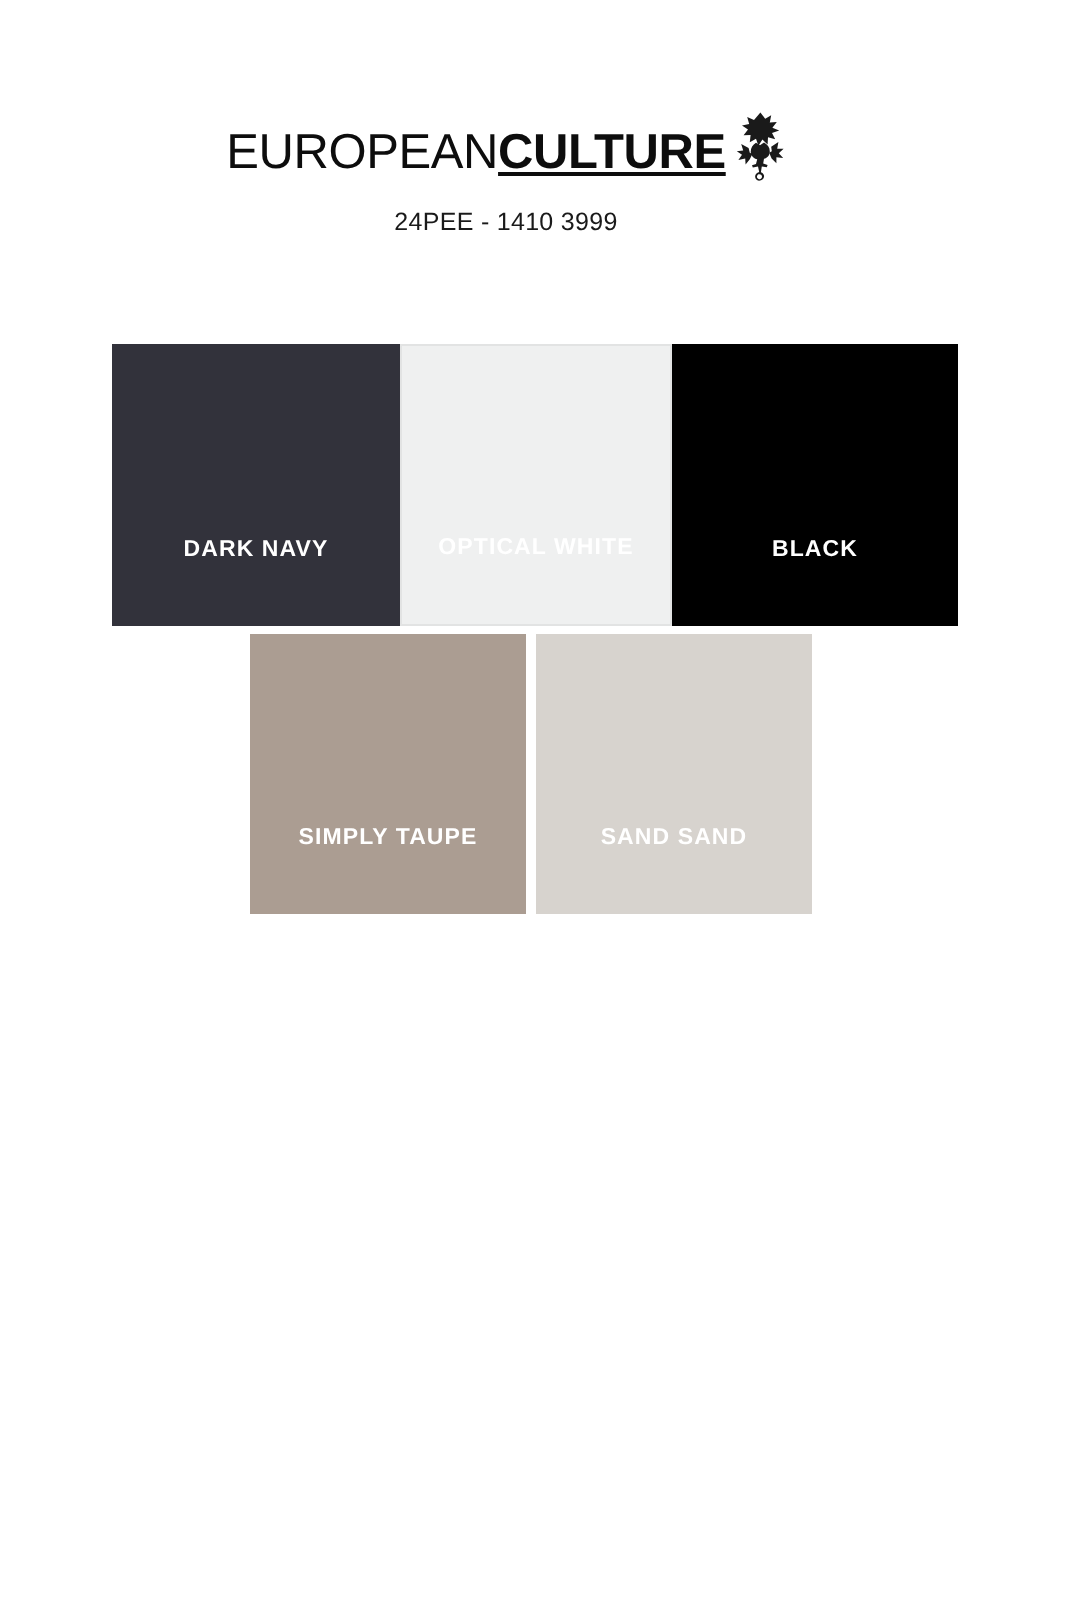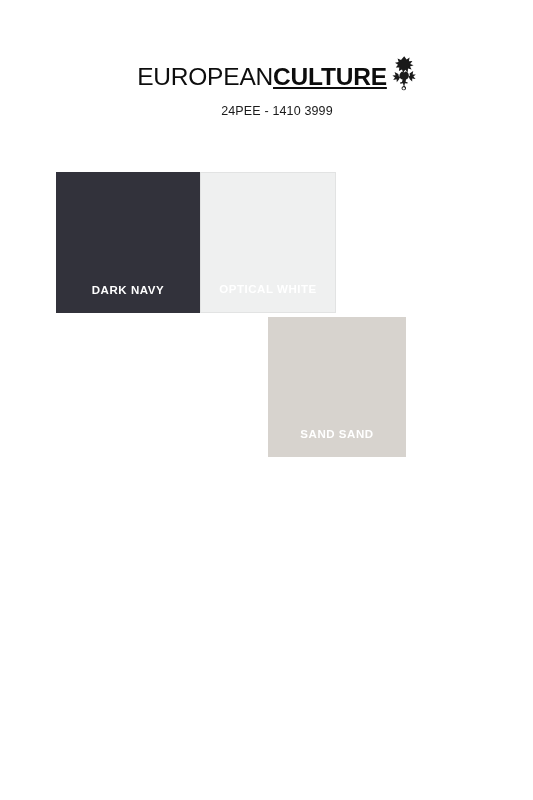--- a/index.html
+++ b/index.html
@@ -8,21 +8,21 @@
     background:#ffffff;
     font-family:"Liberation Sans",sans-serif;
     overflow:hidden;
     position:relative;
   }
   .page{position:relative;width:533px;height:800px;background:#fff;}
 
   
   .header{
     position:absolute;left:0;top:0;width:506px;
-    display:flex;flex-direction:column;align-items:center;margin-left:24px;
+    display:flex;flex-direction:column;align-items:center;
   }
   .brand{
     margin-top:62px;
     display:flex;align-items:center;justify-content:center;
     height:30px;
   }
   .brand-word-1{
     font-size:24.5px;font-weight:400;letter-spacing:-0.2px;
     color:#0d0d0d;line-height:1;
     font-family:"Liberation Sans",sans-serif;
@@ -46,21 +46,21 @@
   
   .swatch-grid{position:absolute;left:0;top:0;width:533px;height:800px;}
   .swatch{
     position:absolute;
     box-sizing:border-box;
     display:flex;align-items:flex-end;justify-content:center;
   }
   .swatch-label{
     font-size:11.5px;font-weight:bold;letter-spacing:0.55px;
     line-height:1;
-    padding-bottom:17px;
+    padding-bottom:32px;
     white-space:nowrap;
     user-select:none;
   }
 </style>
 </head>
 <body>
 
 <div class="page">
 
   <div class="header">
@@ -85,19 +85,25 @@
   </div>
 
   <div class="swatch-grid">
 
     <div class="swatch" style="left: 56px; top: 172px; width: 144px; height: 141px; background: rgb(50, 50, 59);">
       <span class="swatch-label" style="color: rgb(255, 255, 255);">DARK NAVY</span>
     </div>
     <div class="swatch" style="left: 200px; top: 172px; width: 136px; height: 141px; background: rgb(239, 240, 240); border: 1px solid rgb(226, 227, 227);">
       <span class="swatch-label" style="color: rgb(255, 255, 255);">OPTICAL WHITE</span>
     </div>
+    <div class="swatch" style="left: 336px; top: 172px; width: 143px; height: 141px; background: rgb(0, 0, 0);">
+      <span class="swatch-label" style="color: rgb(255, 255, 255);">BLACK</span>
+    </div>
 
+    <div class="swatch" style="left: 125px; top: 317px; width: 138px; height: 140px; background: rgb(171, 157, 146);">
+      <span class="swatch-label" style="color: rgb(255, 255, 255);">SIMPLY TAUPE</span>
+    </div>
     <div class="swatch" style="left: 268px; top: 317px; width: 138px; height: 140px; background: rgb(215, 211, 206);">
       <span class="swatch-label" style="color: rgb(255, 255, 255);">SAND SAND</span>
     </div>
 
   </div>
 </div>
 
 </body></html>

